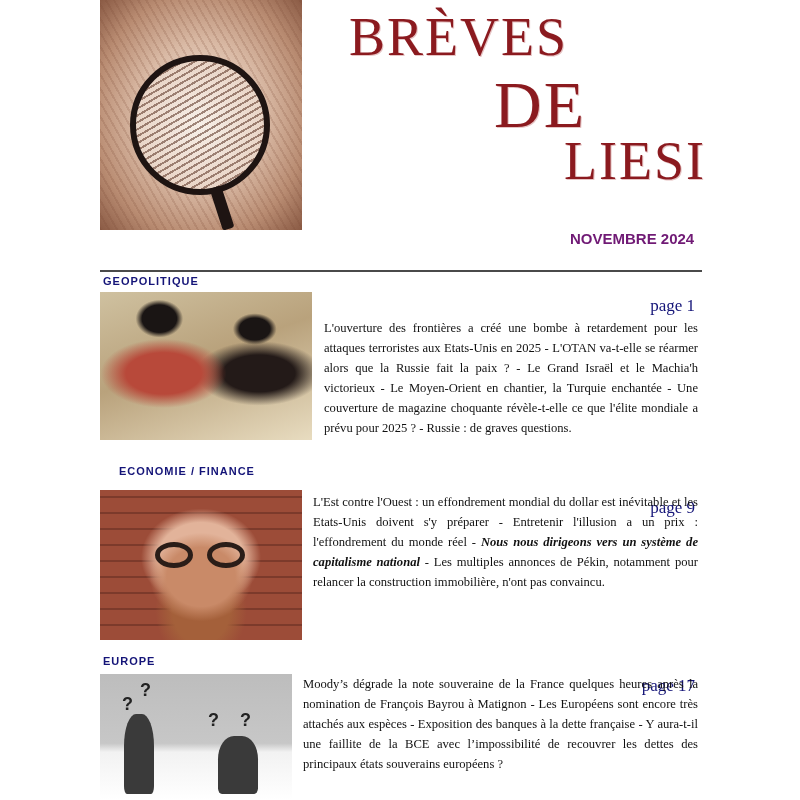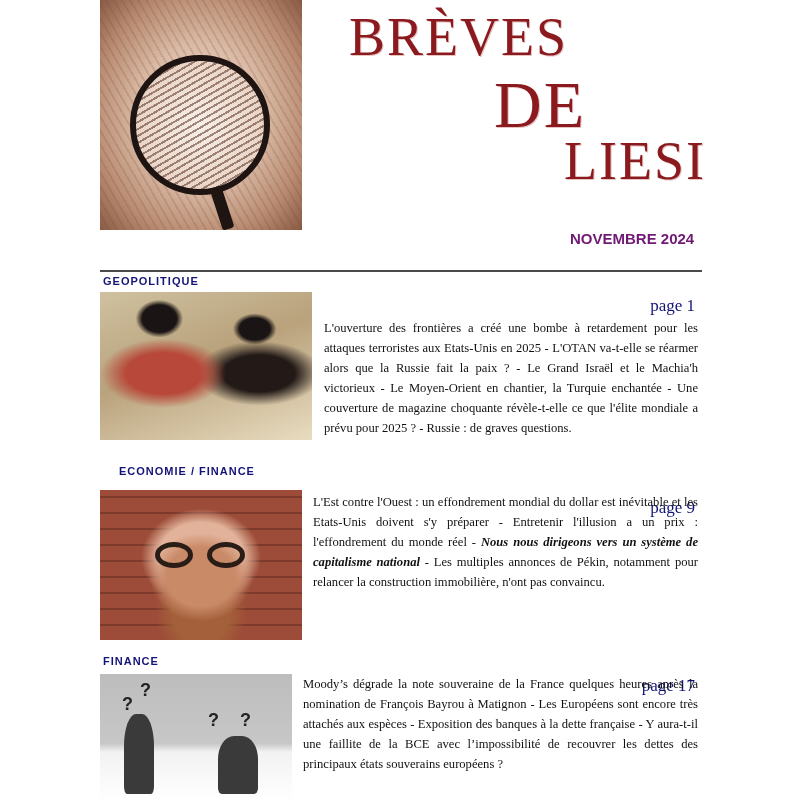--- a/index.html
+++ b/index.html
@@ -120,21 +120,21 @@
 <div class="section-heading" style="top:465px;margin-left:16px;">ECONOMIE / FINANCE</div>
 <div class="page-ref" style="top:476px;">page 9</div>
 <div class="section-img img-eco">
   <div class="glasses">
       <span></span>
       <span></span>
     </div>
 </div>
 <div class="section-text txt-eco"><span>L'Est contre l'Ouest : un effondrement mondial du dollar est inévitable et les Etats-Unis doivent s'y préparer - Entretenir l'illusion a un prix : l'effondrement du monde réel - </span><em>Nous nous dirigeons vers un système de capitalisme national</em><span> - Les multiples annonces de Pékin, notamment pour relancer la construction immobilière, n'ont pas convaincu.</span></div>
 
-<div class="section-heading" style="top:655px;">FINANCE</div>
+<div class="section-heading" style="top:655px;">EUROPE</div>
 <div class="page-ref" style="top:654px;">page 17</div>
 <div class="section-img img-eur">
   <div class="fig" style="left:24px; top:40px; width:30px; height:80px;"></div>
   <div class="fig" style="left:118px; top:62px; width:40px; height:58px;"></div>
   <div class="q" style="left:22px; top:20px;">?</div>
   <div class="q" style="left:40px; top:6px;">?</div>
   <div class="q" style="left:108px; top:36px;">?</div>
   <div class="q" style="left:140px; top:36px;">?</div>
 </div>
 <div class="section-text txt-eur">Moody’s dégrade la note souveraine de la France quelques heures après la nomination de François Bayrou à Matignon - Les Européens sont encore très attachés aux espèces - Exposition des banques à la dette française - Y aura-t-il une faillite de la BCE avec l’impossibilité de recouvrer les dettes des principaux états souverains européens ?</div>

